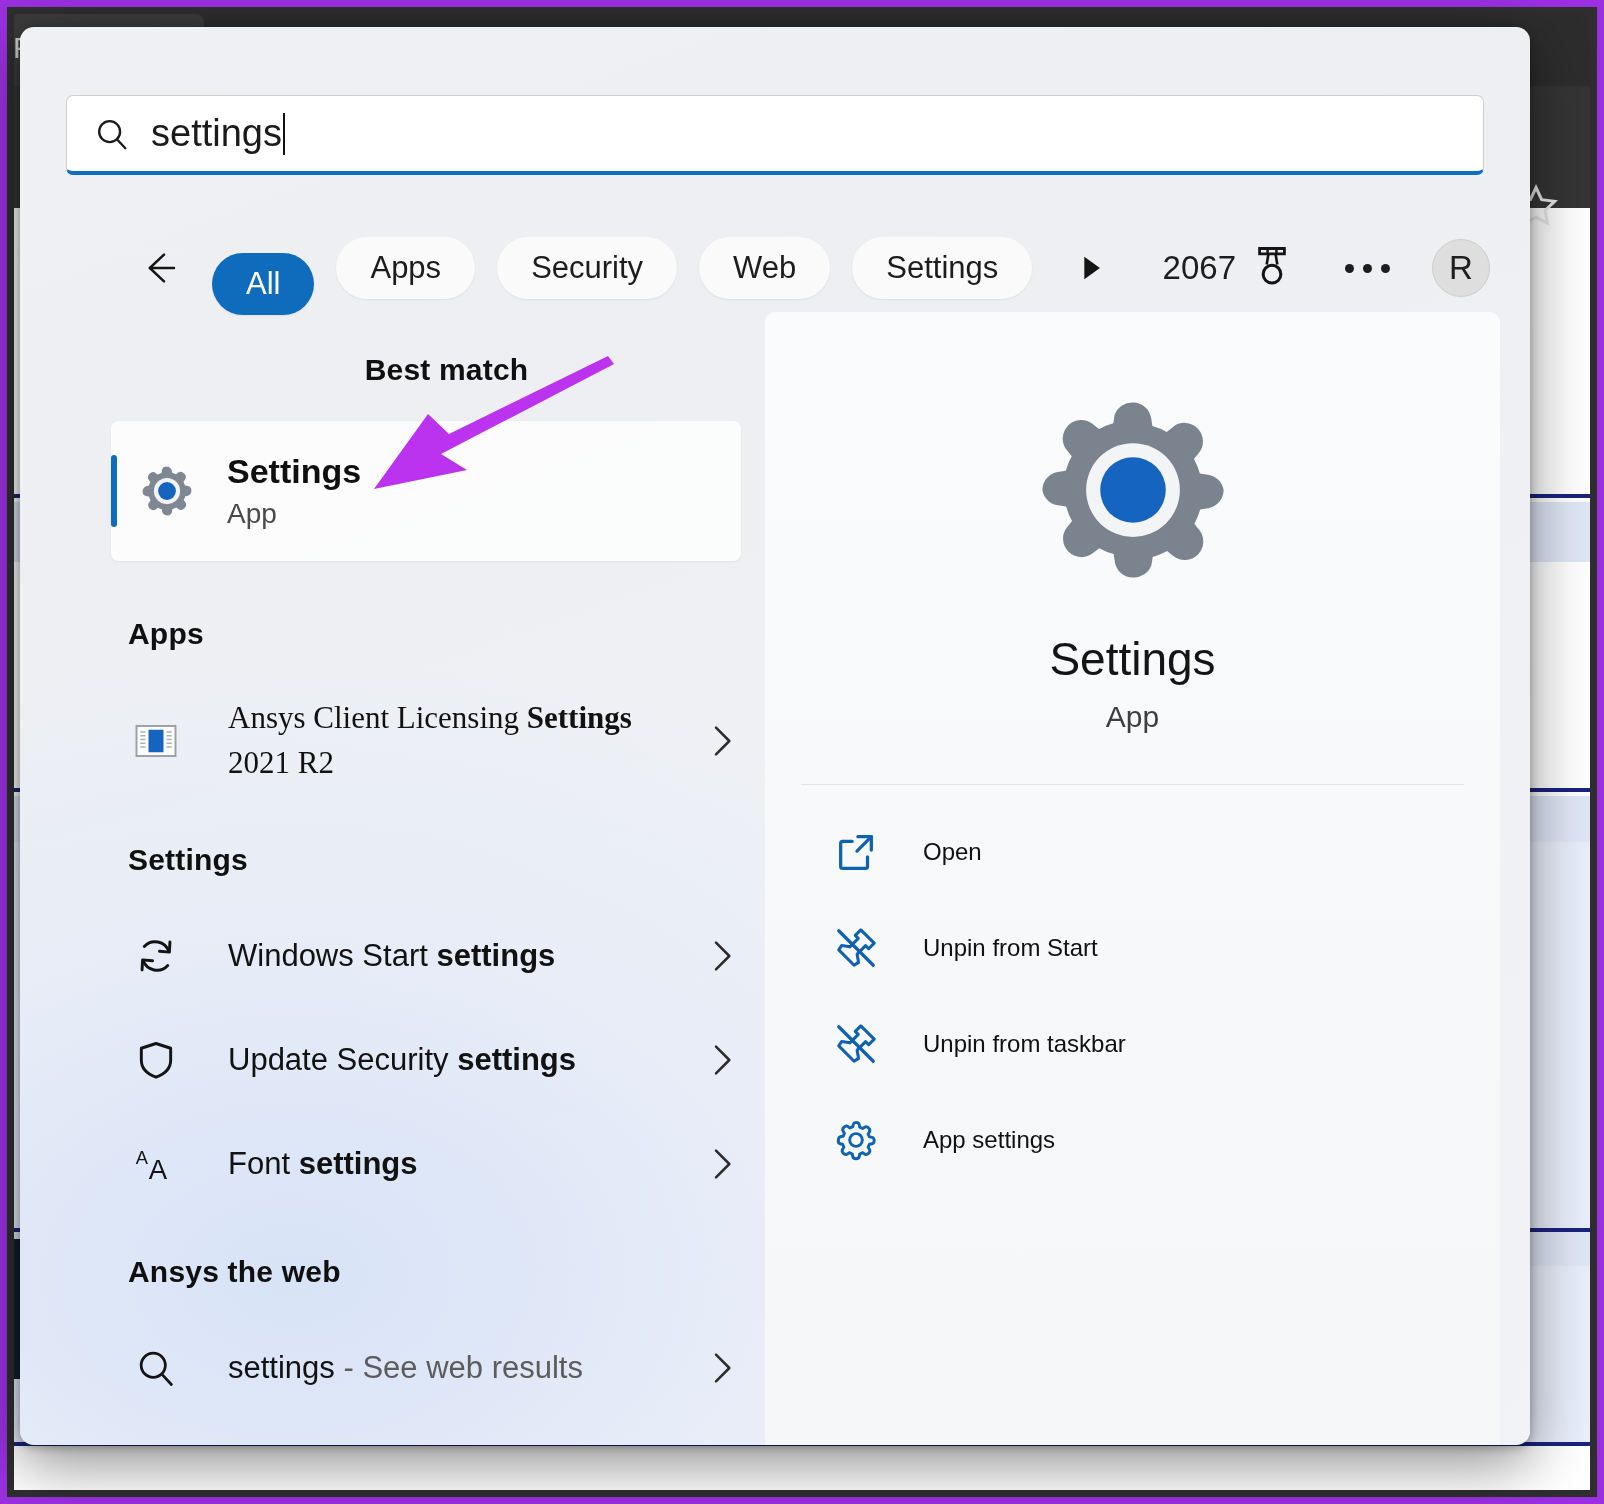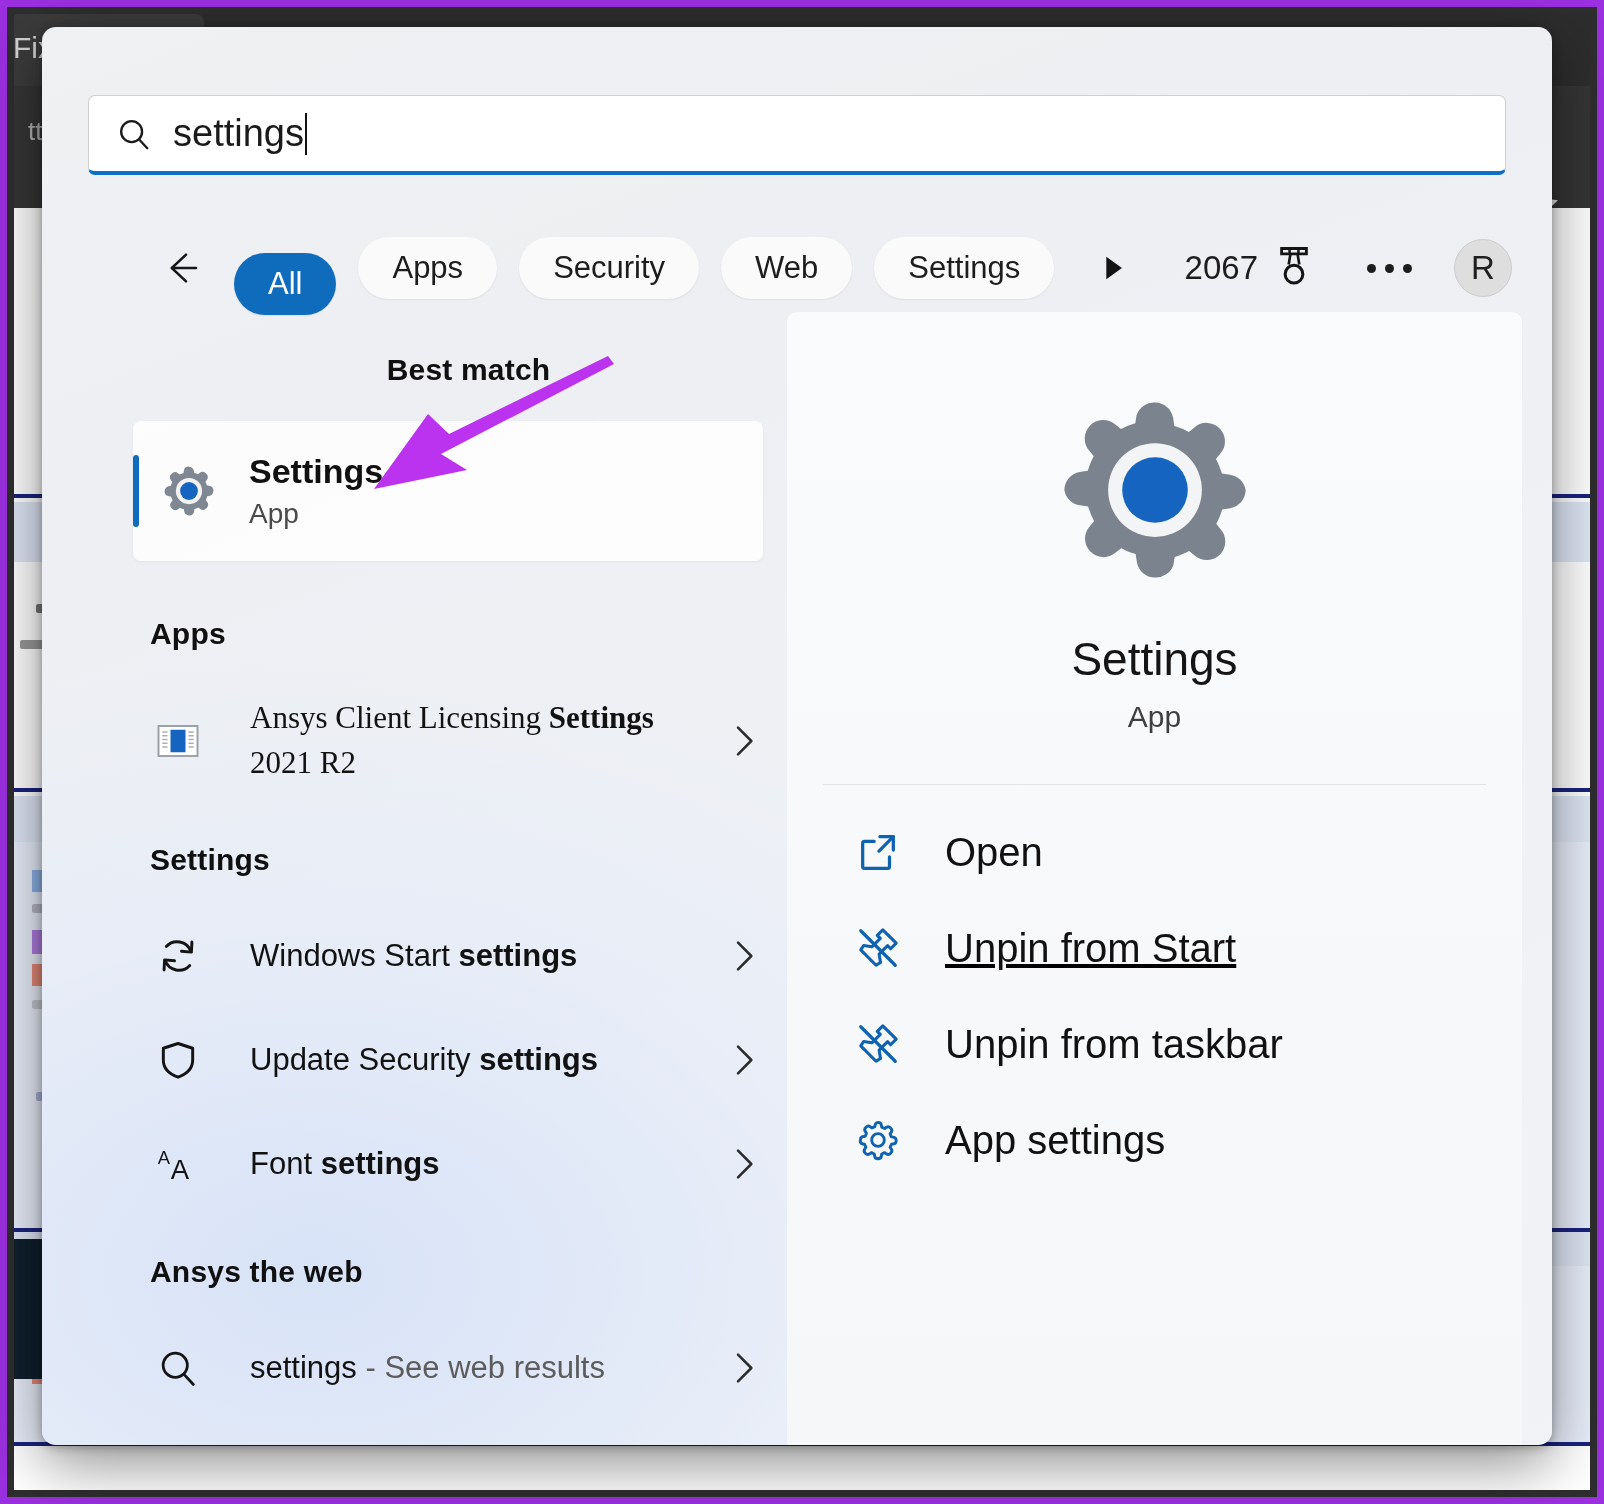--- a/index.html
+++ b/index.html
@@ -65,21 +65,21 @@
   }
   .bg-mini-row { position:absolute; height:9px; border-radius:2px; }
   .bg-darkband {
     position: absolute; left: 7px; top: 1232px; width: 96px; height: 140px;
     background: #10202e;
   }
 
   
   .panel {
     position: absolute;
-    left: 42px; top: 27px; width: 1510px; height: 1418px;
+    left: 20px; top: 27px; width: 1510px; height: 1418px;
     border-radius: 14px;
     background:
       radial-gradient(1300px 900px at 18% 88%, rgba(214,226,247,0.95) 0%, rgba(226,234,250,0.55) 38%, rgba(243,245,250,0.1) 68%),
       linear-gradient(160deg, #eef0f2 0%, #eceef1 26%, #eef0f4 55%, #f0f2f6 100%);
     box-shadow: 0 18px 60px rgba(0,0,0,.45), 0 2px 10px rgba(0,0,0,.3);
     overflow: hidden;
   }
 
   
   .searchbox {
@@ -183,21 +183,21 @@
   }
   .pv-sub { text-align: center; font-size: 30px; color: #3f3f3f; margin-top: 14px; }
   .pv-div {
     height: 1px; background: #e1e3e6; margin: 50px 36px 0 36px;
   }
   .act-row {
     display: flex; align-items: center; height: 74px;
     margin: 0 36px; padding-left: 32px; cursor: pointer; border-radius: 6px;
   }
   .act-ico { width: 46px; height: 46px; flex: none; }
-  .act-label { margin-left: 44px; font-size: 40px; color: #111; text-align: right; }
+  .act-label { margin-left: 44px; font-size: 24px; color: #111; text-align: right; }
 
   
   .anno { position: absolute; left: 0; top: 0; width: 1604px; height: 1504px; pointer-events: none; }
 </style>
 </head>
 <body>
 
 <div id="root">
 
   <div class="bg-frame">
@@ -406,32 +406,32 @@
 
       <div style="margin-top:30px;">
         <div class="act-row">
           <svg class="act-ico" viewBox="0 0 24 24">
             <path d="M13 4 H20 V11" fill="none" stroke="#0f62b0" stroke-width="1.7" stroke-linecap="round" stroke-linejoin="round"></path>
             <line x1="20" y1="4" x2="12.5" y2="11.5" stroke="#0f62b0" stroke-width="1.7" stroke-linecap="round"></line>
             <path d="M18 14.5 V19.5 a1 1 0 0 1-1 1 H5 a1 1 0 0 1-1-1 V7.5 a1 1 0 0 1 1-1 H10" fill="none" stroke="#0f62b0" stroke-width="1.7" stroke-linecap="round" stroke-linejoin="round"></path>
           </svg>
           <span class="act-label">Open</span>
         </div>
-        <div class="act-row" style="margin-top:22px;text-decoration:underline;">
-          <svg class="act-ico" viewBox="0 0 24 24">
-            <path d="M14.5 2.5 L21.5 9.5 L18.6 12.4 L17 10.8 L12.6 15.2 L13.3 19.5 L11 21 L3 13 L4.5 10.7 L8.8 11.4 L13.2 7 L11.6 5.4 Z" fill="none" stroke="#0f62b0" stroke-width="1.6" stroke-linejoin="round"></path>
-            <line x1="3" y1="3" x2="21" y2="21" stroke="#0f62b0" stroke-width="1.7" stroke-linecap="round"></line>
-          </svg>
-          <span class="act-label">Unpin from Start</span>
-        </div>
         <div class="act-row" style="margin-top:22px;">
           <svg class="act-ico" viewBox="0 0 24 24">
             <path d="M14.5 2.5 L21.5 9.5 L18.6 12.4 L17 10.8 L12.6 15.2 L13.3 19.5 L11 21 L3 13 L4.5 10.7 L8.8 11.4 L13.2 7 L11.6 5.4 Z" fill="none" stroke="#0f62b0" stroke-width="1.6" stroke-linejoin="round"></path>
             <line x1="3" y1="3" x2="21" y2="21" stroke="#0f62b0" stroke-width="1.7" stroke-linecap="round"></line>
           </svg>
+          <span class="act-label">Unpin from Start</span>
+        </div>
+        <div class="act-row" style="margin-top:22px;">
+          <svg class="act-ico" viewBox="0 0 24 24">
+            <path d="M14.5 2.5 L21.5 9.5 L18.6 12.4 L17 10.8 L12.6 15.2 L13.3 19.5 L11 21 L3 13 L4.5 10.7 L8.8 11.4 L13.2 7 L11.6 5.4 Z" fill="none" stroke="#0f62b0" stroke-width="1.6" stroke-linejoin="round"></path>
+            <line x1="3" y1="3" x2="21" y2="21" stroke="#0f62b0" stroke-width="1.7" stroke-linecap="round"></line>
+          </svg>
           <span class="act-label">Unpin from taskbar</span>
         </div>
         <div class="act-row" style="margin-top:22px;">
           <svg class="act-ico" viewBox="0 0 24 24">
             <path d="M12 2.8c.9 0 1.7.7 1.8 1.6l.1.9 1.6.7.7-.5a1.8 1.8 0 0 1 2.4.2l.0 0a1.8 1.8 0 0 1 .2 2.4l-.5.7.7 1.6.9.1a1.8 1.8 0 0 1 1.6 1.8c0 .9-.7 1.7-1.6 1.8l-.9.1-.7 1.6.5.7a1.8 1.8 0 0 1-.2 2.4l0 0a1.8 1.8 0 0 1-2.4.2l-.7-.5-1.6.7-.1.9a1.8 1.8 0 0 1-1.8 1.6c-.9 0-1.7-.7-1.8-1.6l-.1-.9-1.6-.7-.7.5a1.8 1.8 0 0 1-2.4-.2l0 0a1.8 1.8 0 0 1-.2-2.4l.5-.7-.7-1.6-.9-.1A1.8 1.8 0 0 1 2.8 12c0-.9.7-1.7 1.6-1.8l.9-.1.7-1.6-.5-.7a1.8 1.8 0 0 1 .2-2.4l0 0a1.8 1.8 0 0 1 2.4-.2l.7.5 1.6-.7.1-.9A1.8 1.8 0 0 1 12 2.8z" fill="none" stroke="#0f62b0" stroke-width="1.5" stroke-linejoin="round"></path>
             <circle cx="12" cy="12" r="3.3" fill="none" stroke="#0f62b0" stroke-width="1.5"></circle>
           </svg>
           <span class="act-label">App settings</span>
         </div>
       </div>

